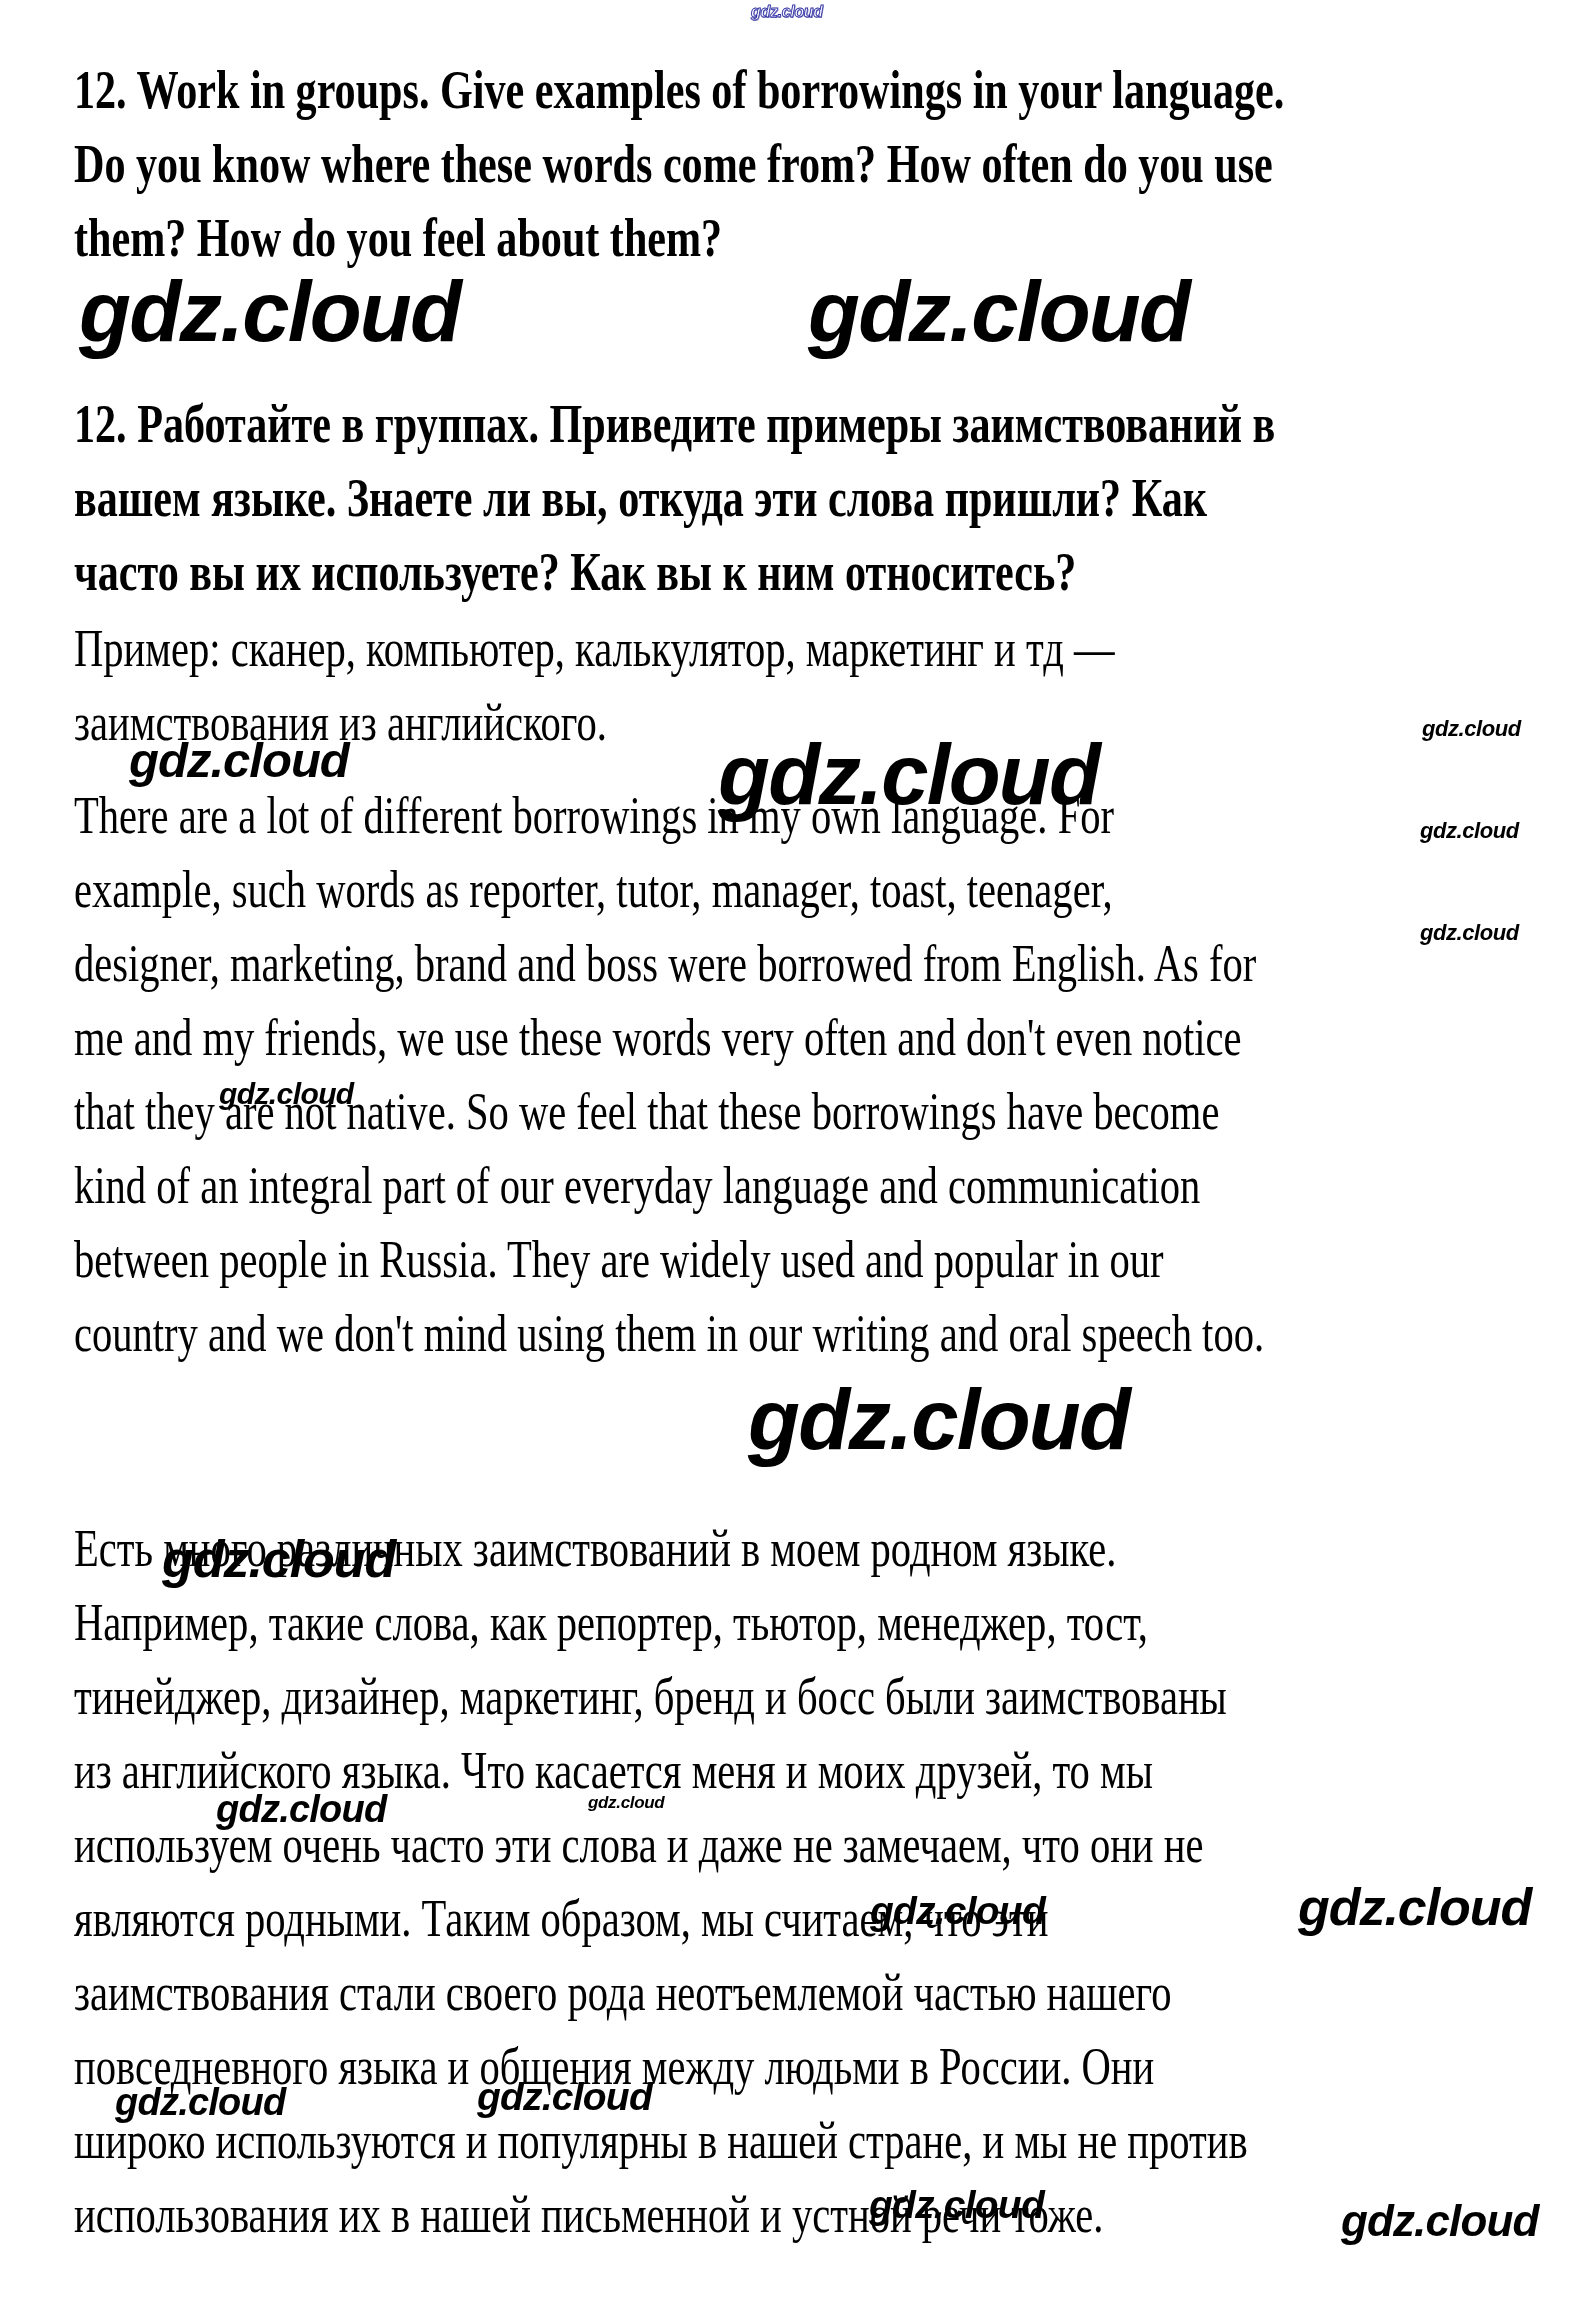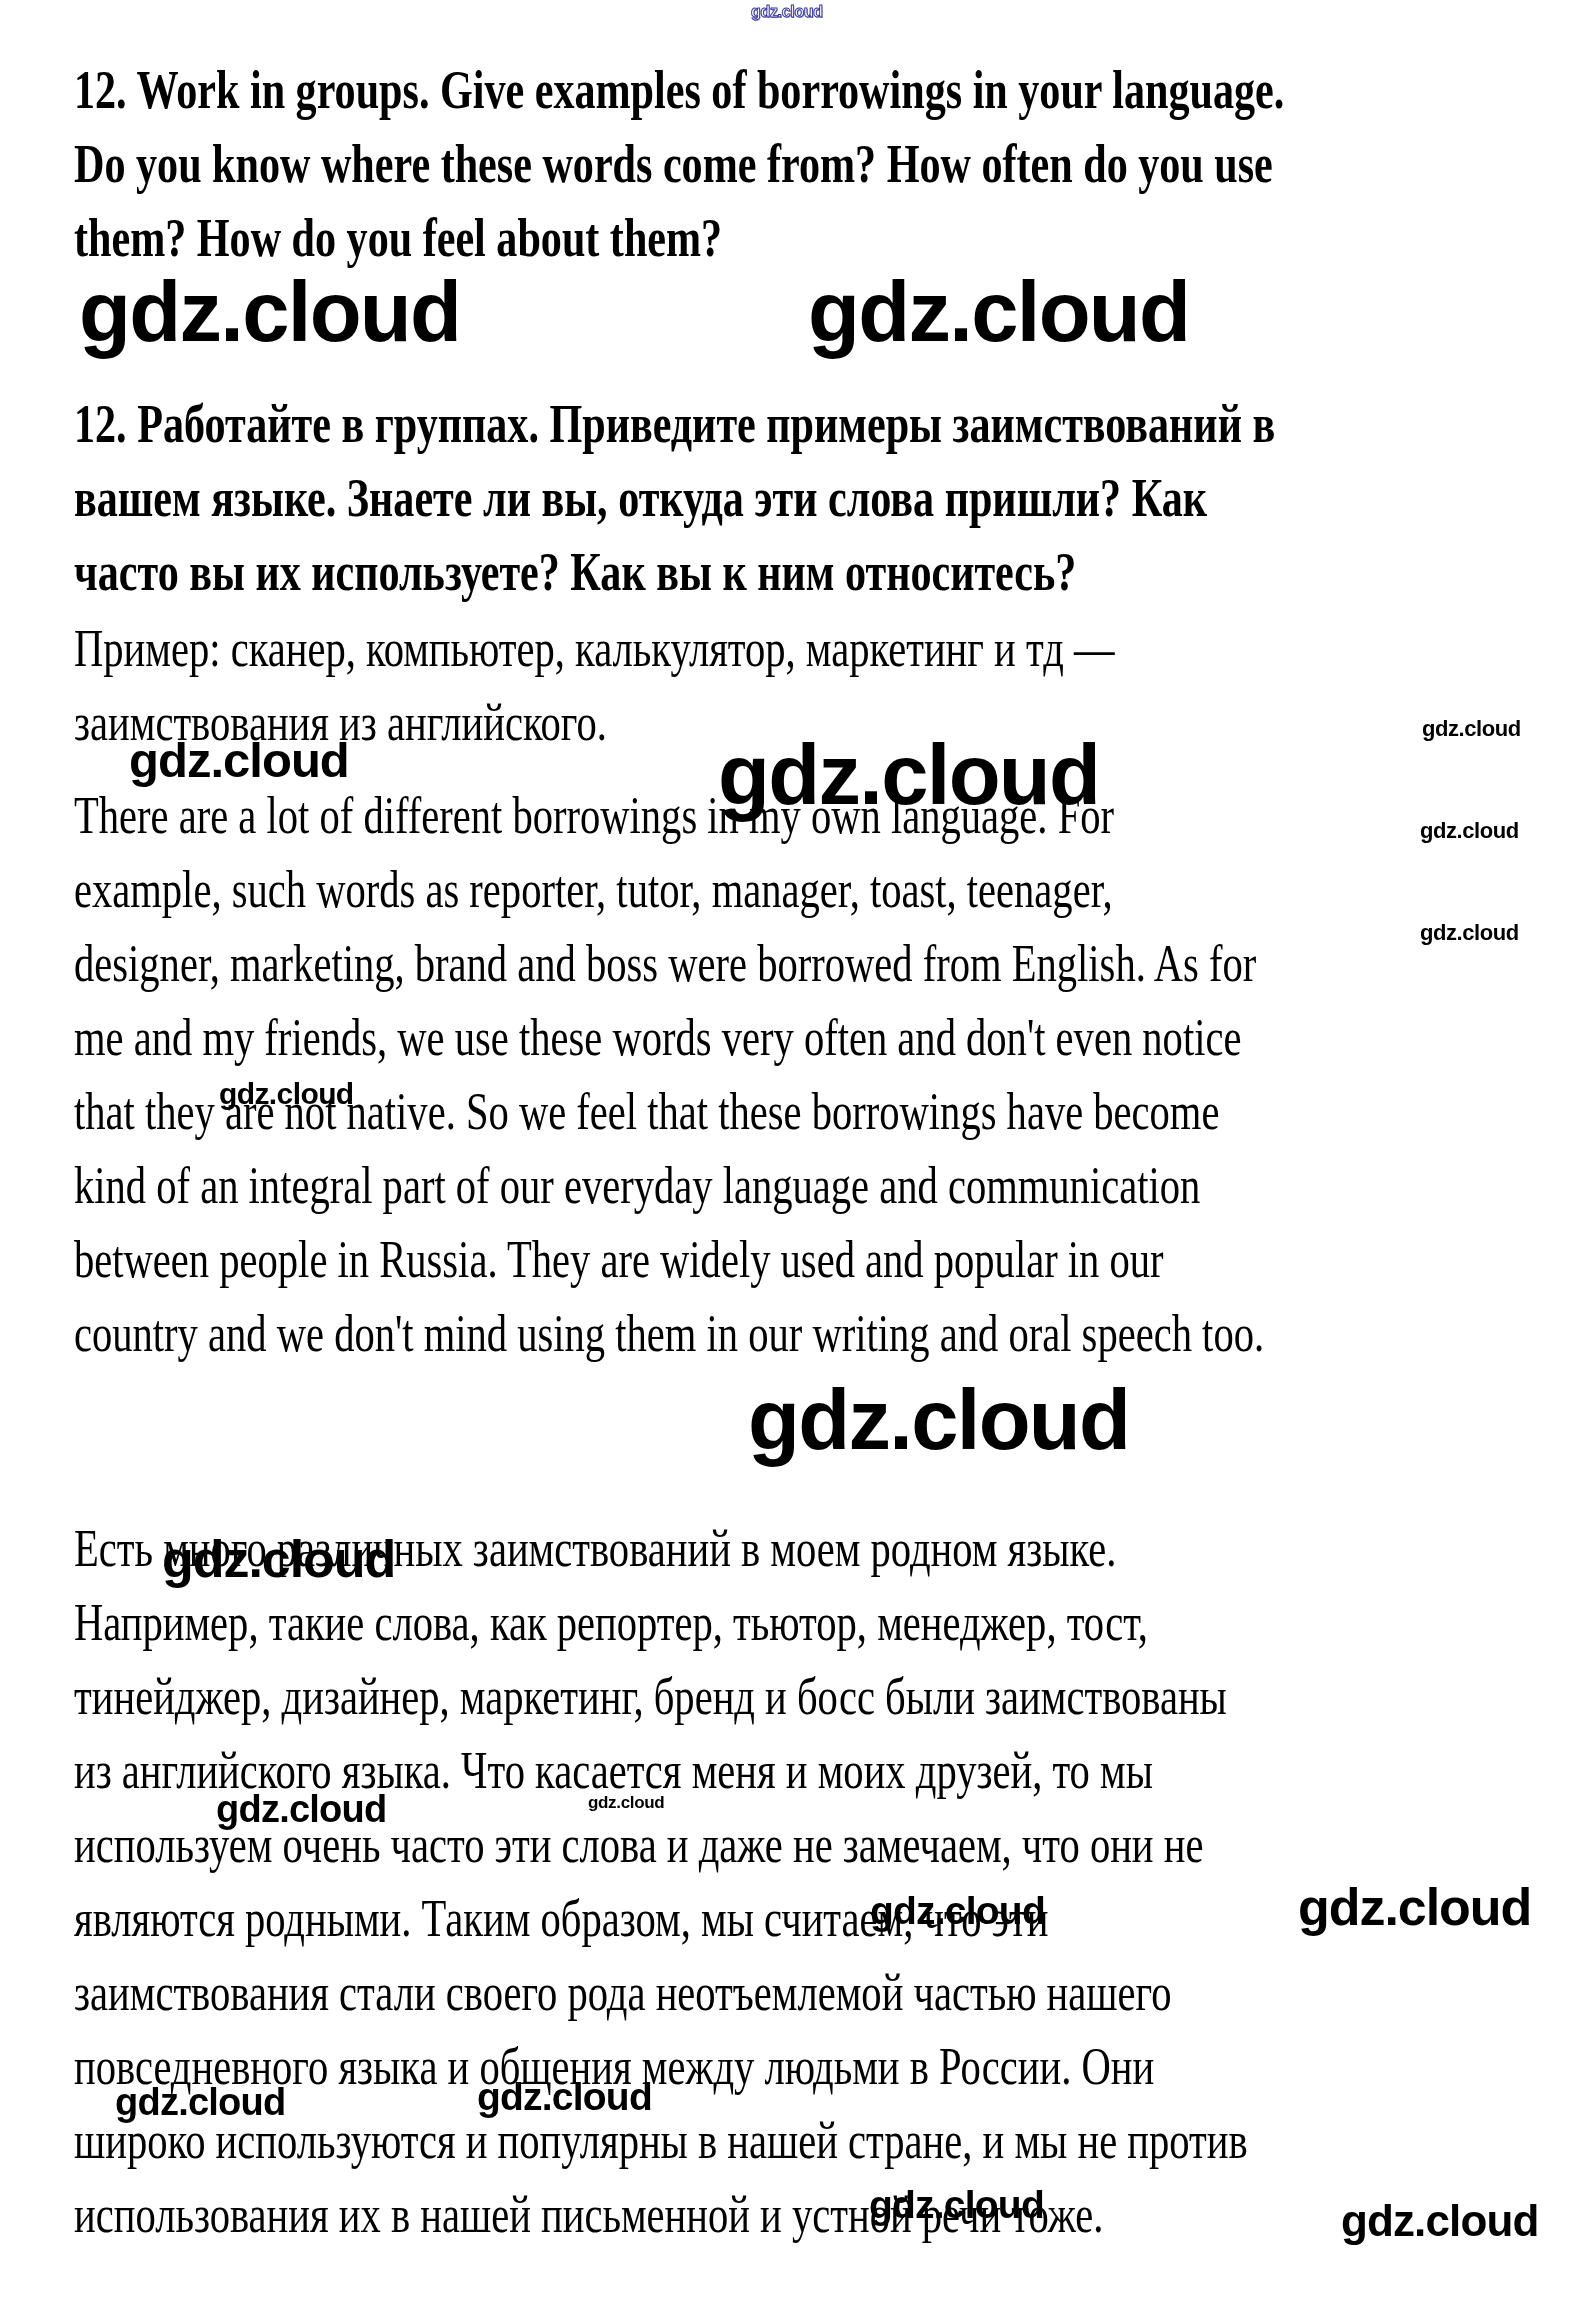--- a/index.html
+++ b/index.html
@@ -26,20 +26,21 @@
 
   
   .wm {
     position: absolute;
     font-family: "Liberation Sans", sans-serif;
     font-weight: 600;
     line-height: 1;
     letter-spacing: -0.02em;
     color: #000000;
     white-space: nowrap;
+    font-style: italic;
   }
   .wm-outline {
     color: #f4f4fc;
     -webkit-text-stroke: 0.8px #2b2ba0;
     text-shadow: 0.8px 0.8px 0 rgba(43,43,160,0.55), -0.8px 0 0 rgba(43,43,160,0.35);
     font-weight: 700;
   }
 </style>
 </head>
 <body>

